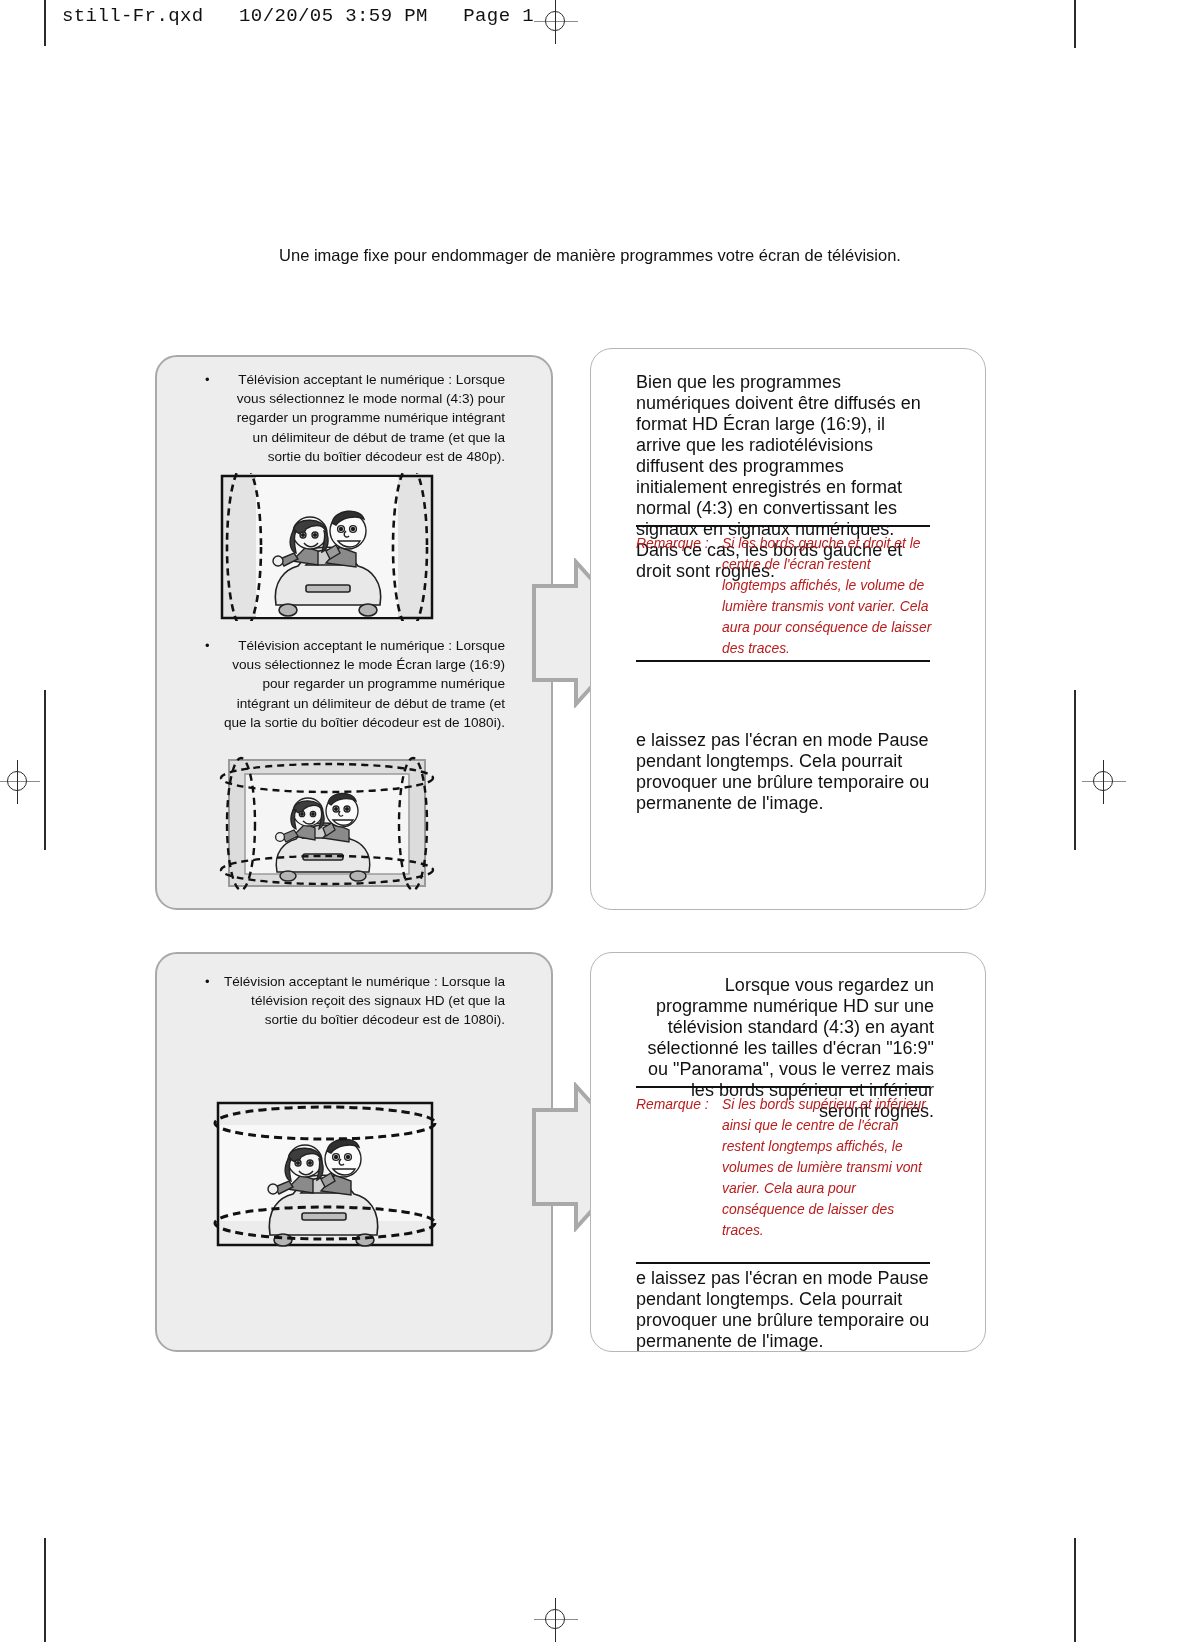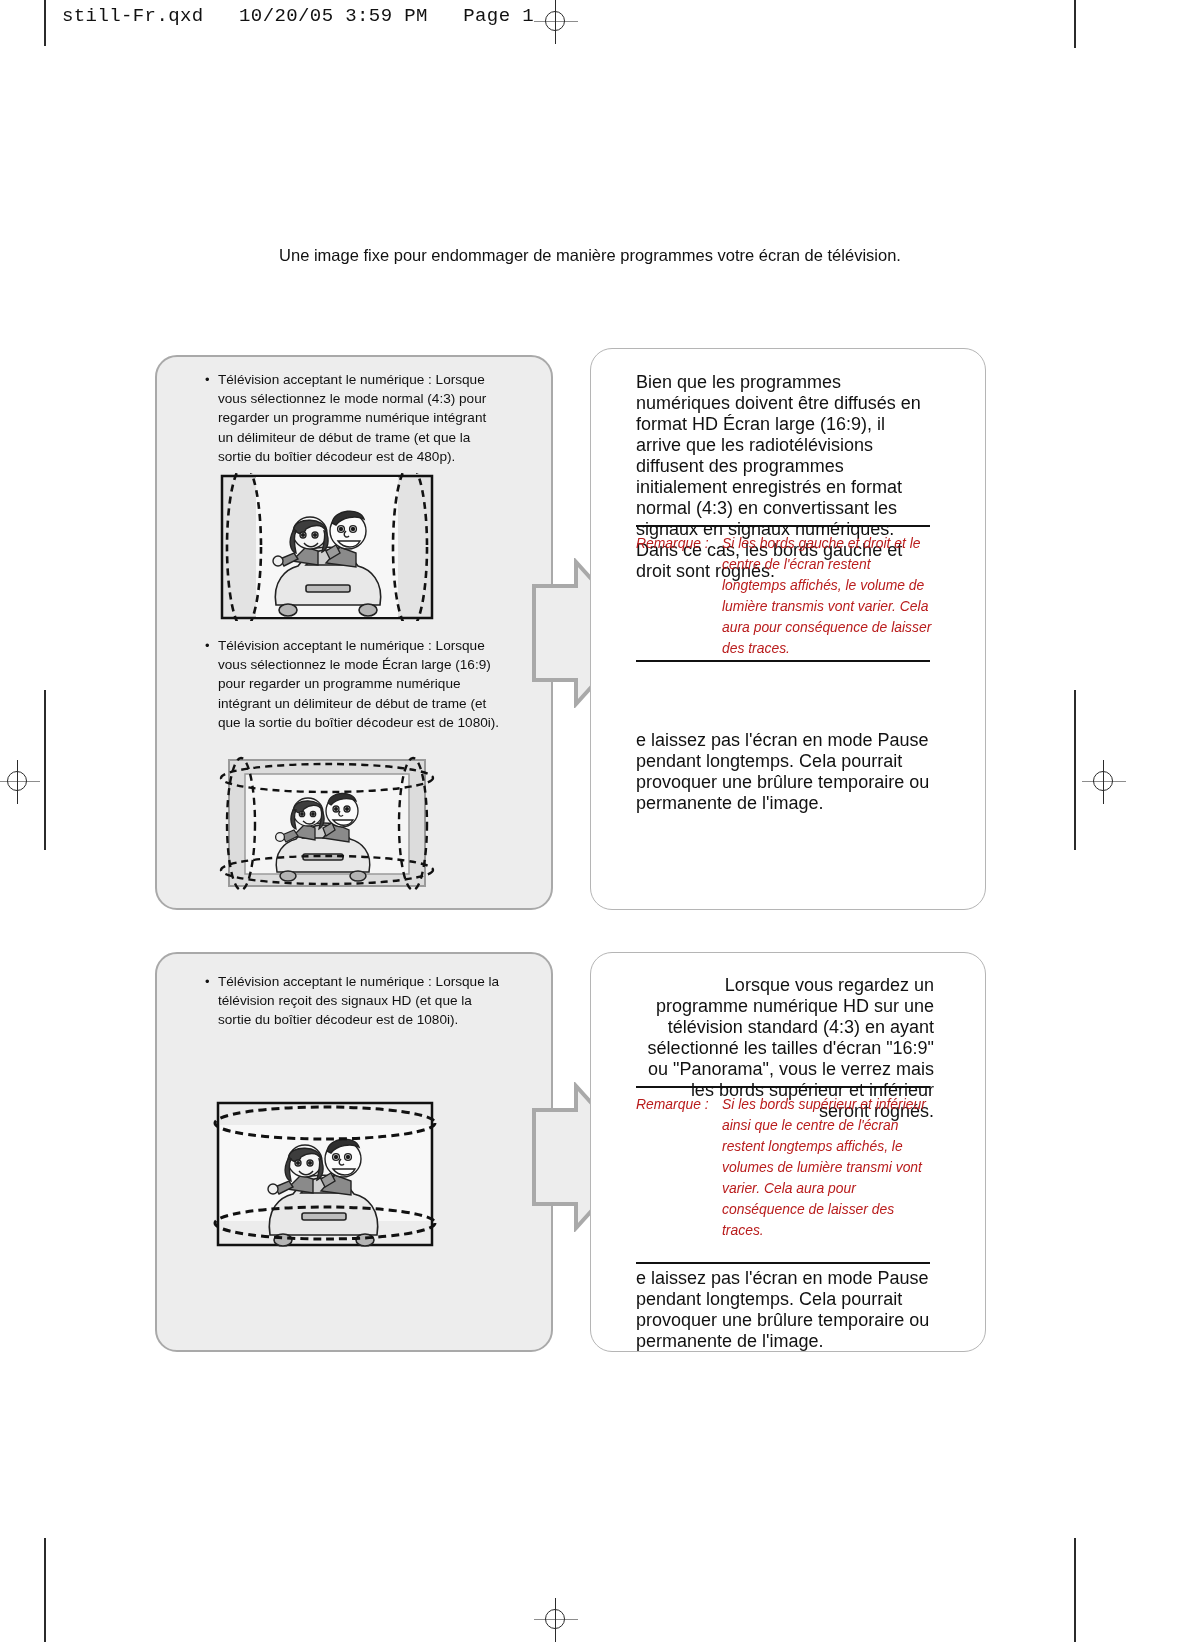--- a/index.html
+++ b/index.html
@@ -58,21 +58,21 @@
   }
 
   
   .arrow{position:absolute;}
   .arrow svg{display:block;}
 
   
   .bullet-list{position:absolute;}
   .bullet{display:flex;font-size:13.6px;line-height:19.2px;color:#111;}
   .bullet .dot{width:13px;flex:0 0 13px;text-align:left;font-size:13px;line-height:19.2px;}
-  .bullet .btxt{flex:1;}
+  .bullet .btxt{flex:1;text-align:right;}
 
   .rtext{position:absolute;font-size:18px;line-height:21px;color:#111;}
   .hr-rule{position:absolute;height:2px;background:#111;}
 
   .remarque{position:absolute;font-size:13.9px;line-height:21px;font-style:italic;color:#b91c1c;}
   .remarque .rlabel{position:absolute;left:0;top:0;white-space:nowrap;}
   .remarque .rbody{margin-left:86px;}
 
   
   .illus{position:absolute;}

